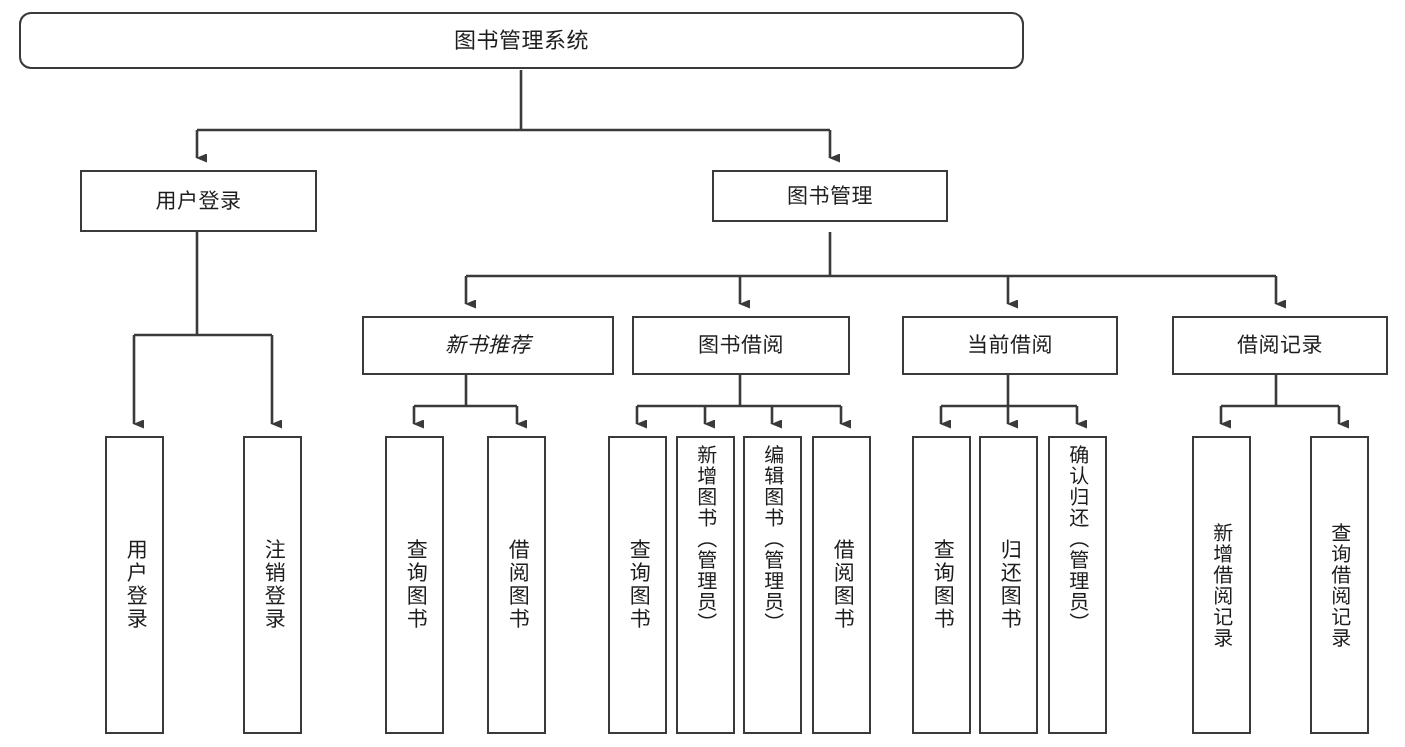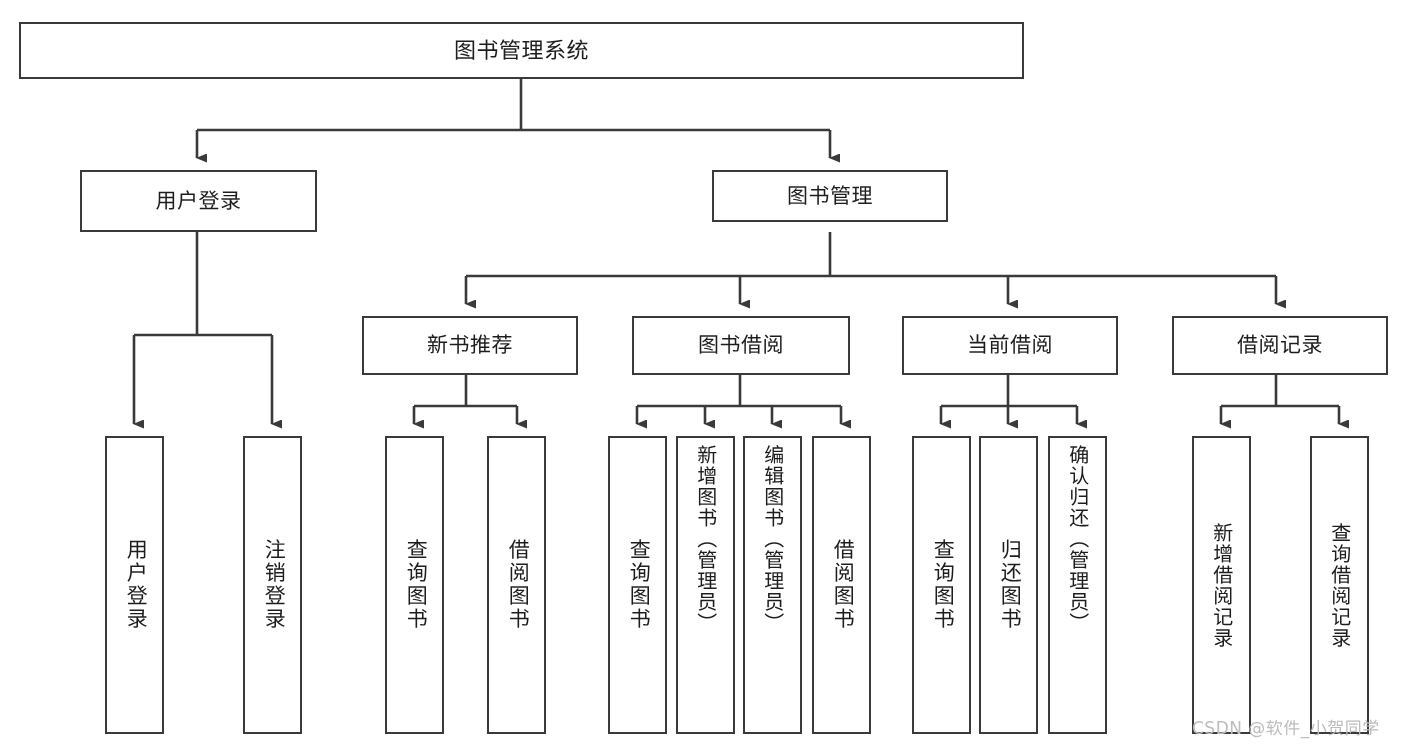--- a/index.html
+++ b/index.html
@@ -151,33 +151,33 @@
     </g>
 
     <g stroke="#3a3a3a" stroke-width="2.6" fill="none">
       <line x1="1276" y1="375" x2="1276" y2="406"></line>
       <line x1="1221" y1="406" x2="1339" y2="406"></line>
       <line x1="1221" y1="406" x2="1221" y2="424" marker-end="url(#arrowhead)"></line>
       <line x1="1339" y1="406" x2="1339" y2="424" marker-end="url(#arrowhead)"></line>
     </g>
   </svg>
 
-  <div class="node node-root" style="left:19px; top:22px; width:1005px; height:57px;">
+  <div class="node node-root" style="left:19px; top:12px; width:1005px; height:57px;border-radius:12px;">
     <span class="node-label">图书管理系统</span>
   </div>
 
   <div class="node" style="left:80px; top:170px; width:237px; height:62px;">
     <span class="node-label">用户登录</span>
   </div>
 
   <div class="node" style="left:712px; top:170px; width:236px; height:52px;">
     <span class="node-label">图书管理</span>
   </div>
 
-  <div class="node" style="left:362px; top:316px; width:216px; height:59px;">
+  <div class="node" style="left:362px; top:316px; width:252px; height:59px;font-style:italic;">
     <span class="node-label">新书推荐</span>
   </div>
 
   <div class="node" style="left:632px; top:316px; width:218px; height:59px;align-items:center;">
     <span class="node-label">图书借阅</span>
   </div>
 
   <div class="node" style="left:1172px; top:316px; width:216px; height:59px;">
     <span class="node-label">借阅记录</span>
   </div>
@@ -231,15 +231,14 @@
   </div>
 
   <div class="leaf leaf-tall" style="left:1192px; top:436px; width:59px; height:298px;">
     <span class="leaf-label">新增借阅记录</span>
   </div>
 
   <div class="leaf leaf-tall" style="left:1310px; top:436px; width:59px; height:298px;">
     <span class="leaf-label">查询借阅记录</span>
   </div>
 
-  <div id="watermark" style="left:1192px; top:714px;">CSDN @软件_小贺同学</div>
 
 </div>
 
 </body></html>

